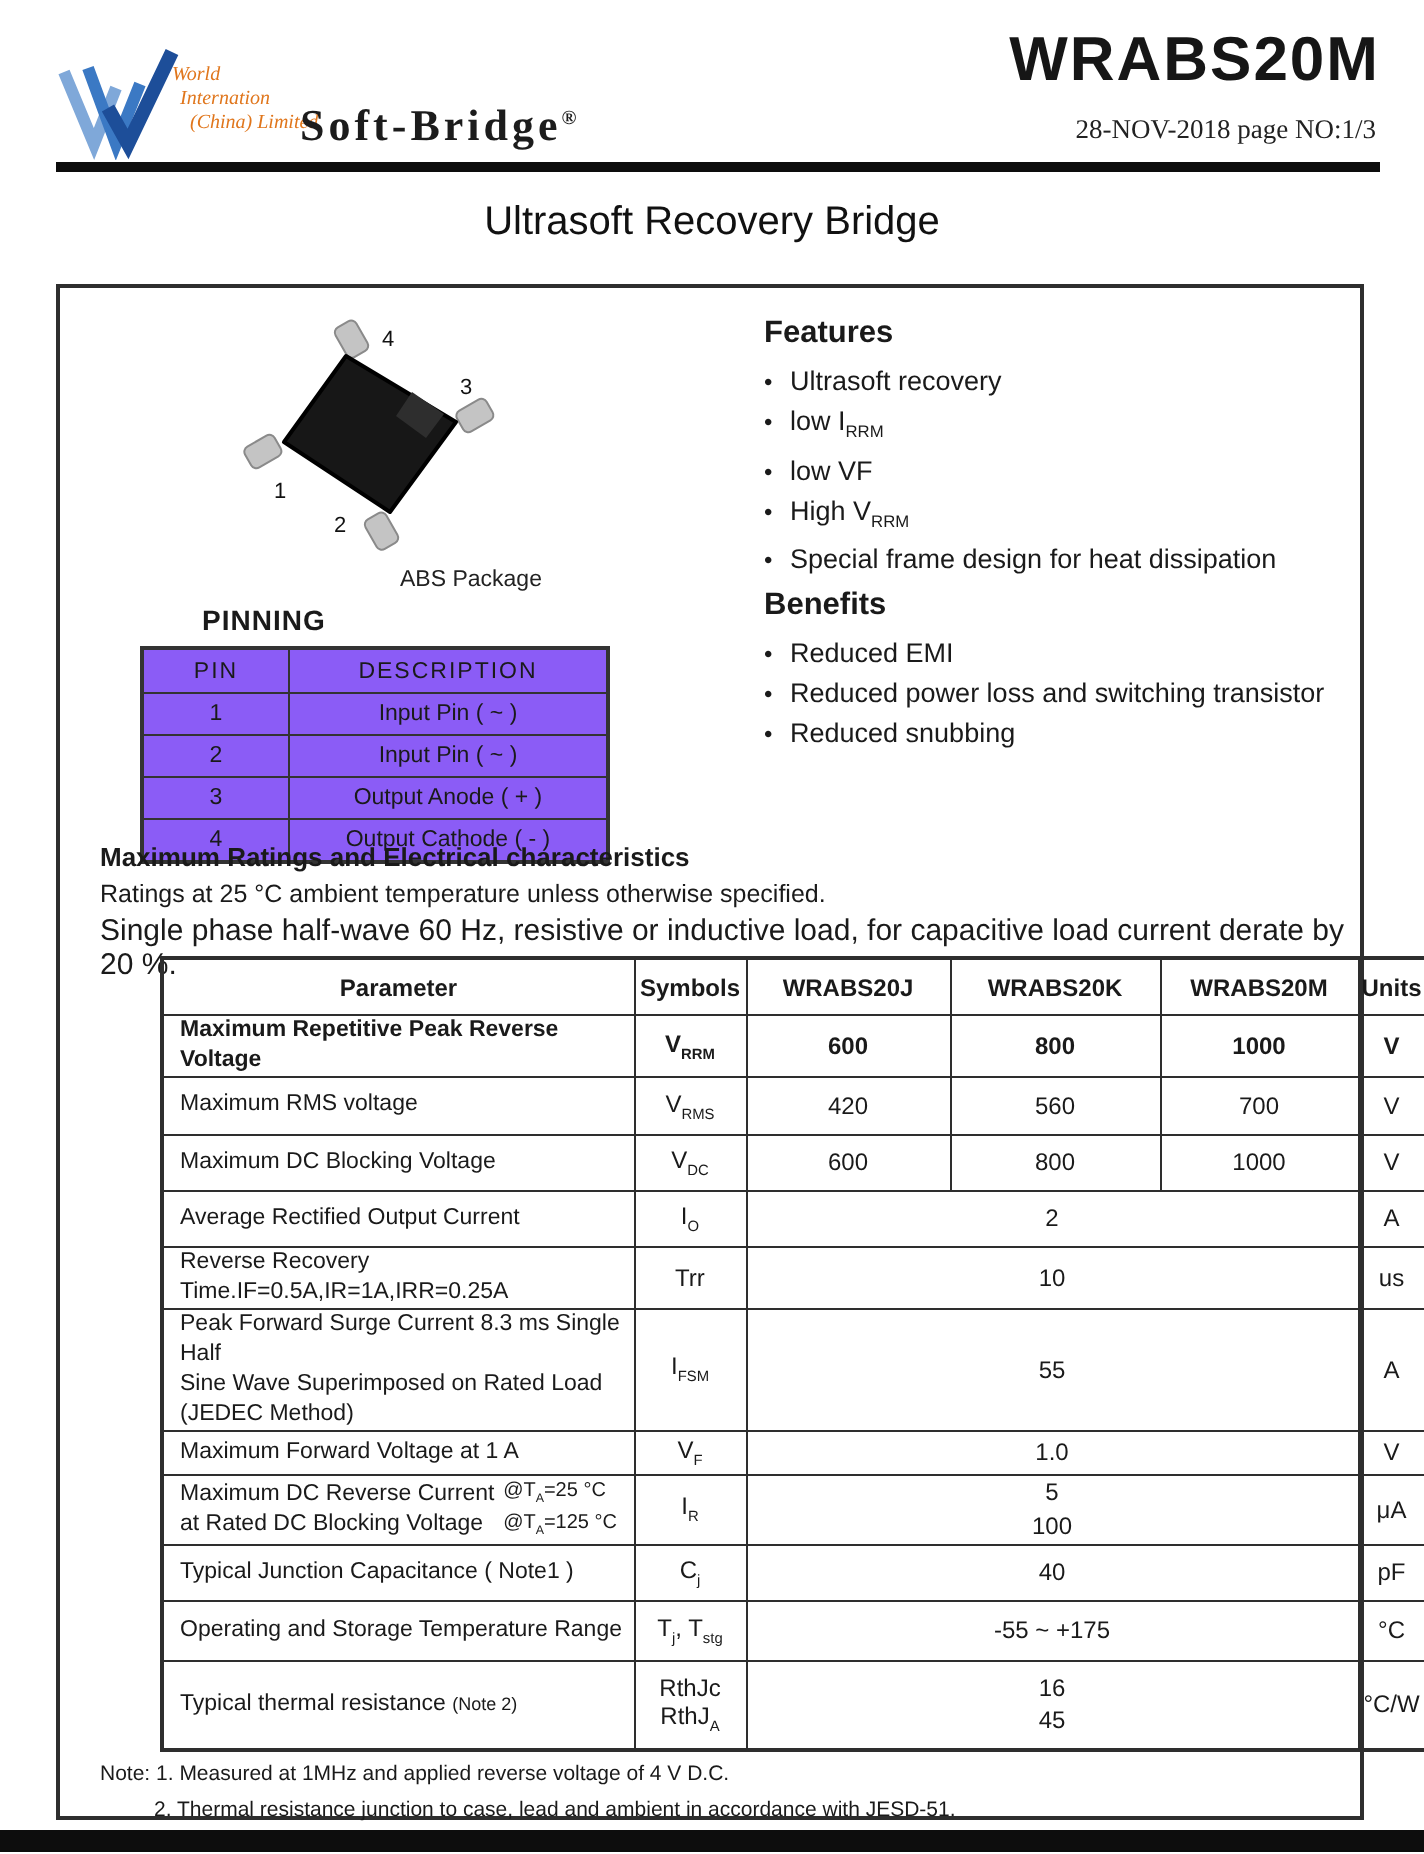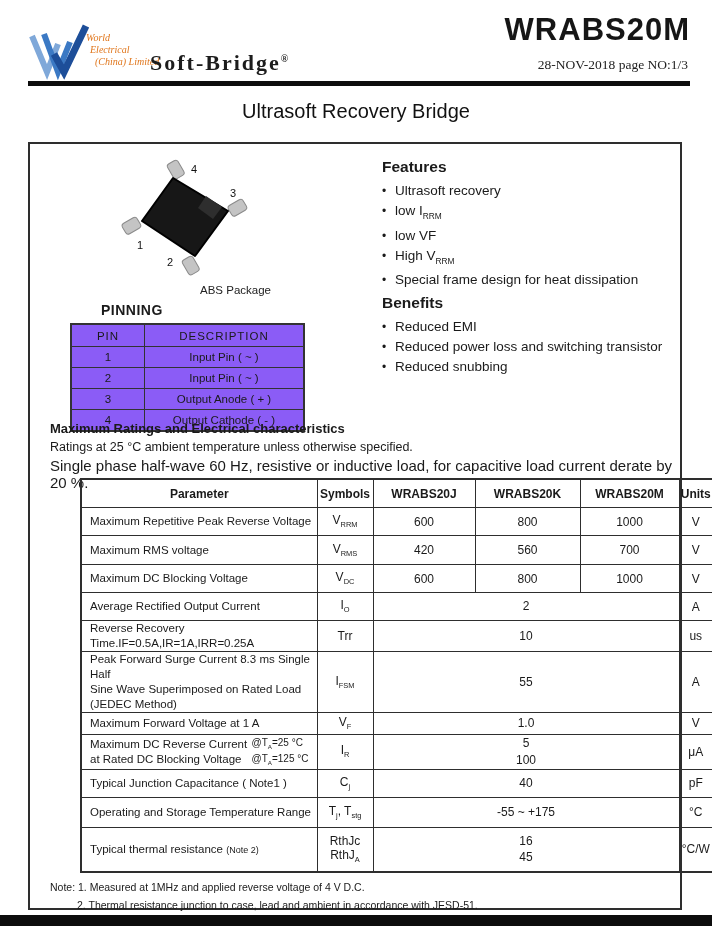--- a/index.html
+++ b/index.html
@@ -83,21 +83,21 @@
 
 <div class="abs" id="logo-mark">
   <svg width="64" height="58" viewBox="0 0 64 58">
     <path d="M4 14 L19 50 L30 22" fill="none" stroke="var(--logo-blue-light)" stroke-width="6"></path>
     <path d="M16 12 L30 50 L42 20" fill="none" stroke="var(--logo-blue-mid)" stroke-width="6"></path>
     <path d="M26 32 L36 50 L58 4" fill="none" stroke="var(--logo-blue-dark)" stroke-width="7"></path>
   </svg>
 </div>
 <div class="abs" id="logo-text">
   <div class="l1">World</div>
-  <div class="l2">Electrical</div>
+  <div class="l2">Internation</div>
   <div class="l3">(China) Limited</div>
 </div>
 <div class="abs" id="brand"><span>Soft-Bridge</span><sup>®</sup></div>
 <div class="abs" id="part-number">WRABS20M</div>
 <div class="abs" id="date-line">28-NOV-2018 page NO:1/3</div>
 <div class="abs" id="header-rule"></div>
 <div class="abs" id="doc-title">Ultrasoft Recovery Bridge</div>
 
 <div class="abs" id="content-box">
 
@@ -208,21 +208,21 @@
         <tr id="main-table-head-row">
           <th>Parameter</th>
           <th>Symbols</th>
           <th>WRABS20J</th>
           <th>WRABS20K</th>
           <th>WRABS20M</th>
           <th>Units</th>
         </tr>
       </thead>
     <tbody id="main-table-body">
-        <tr style="height: 28px;">
+        <tr style="height: 28px; font-weight: bold;">
           <td class="c-param">
             <div><span>Maximum Repetitive Peak Reverse Voltage</span></div>
           </td>
           <td class="c-sym">
             <div><span>V</span><sub>RRM</sub></div>
           </td>
           <td class="c-val">600</td>
           <td class="c-val">800</td>
           <td class="c-val">1000</td>
           <td class="c-unit"><span>V</span></td>

